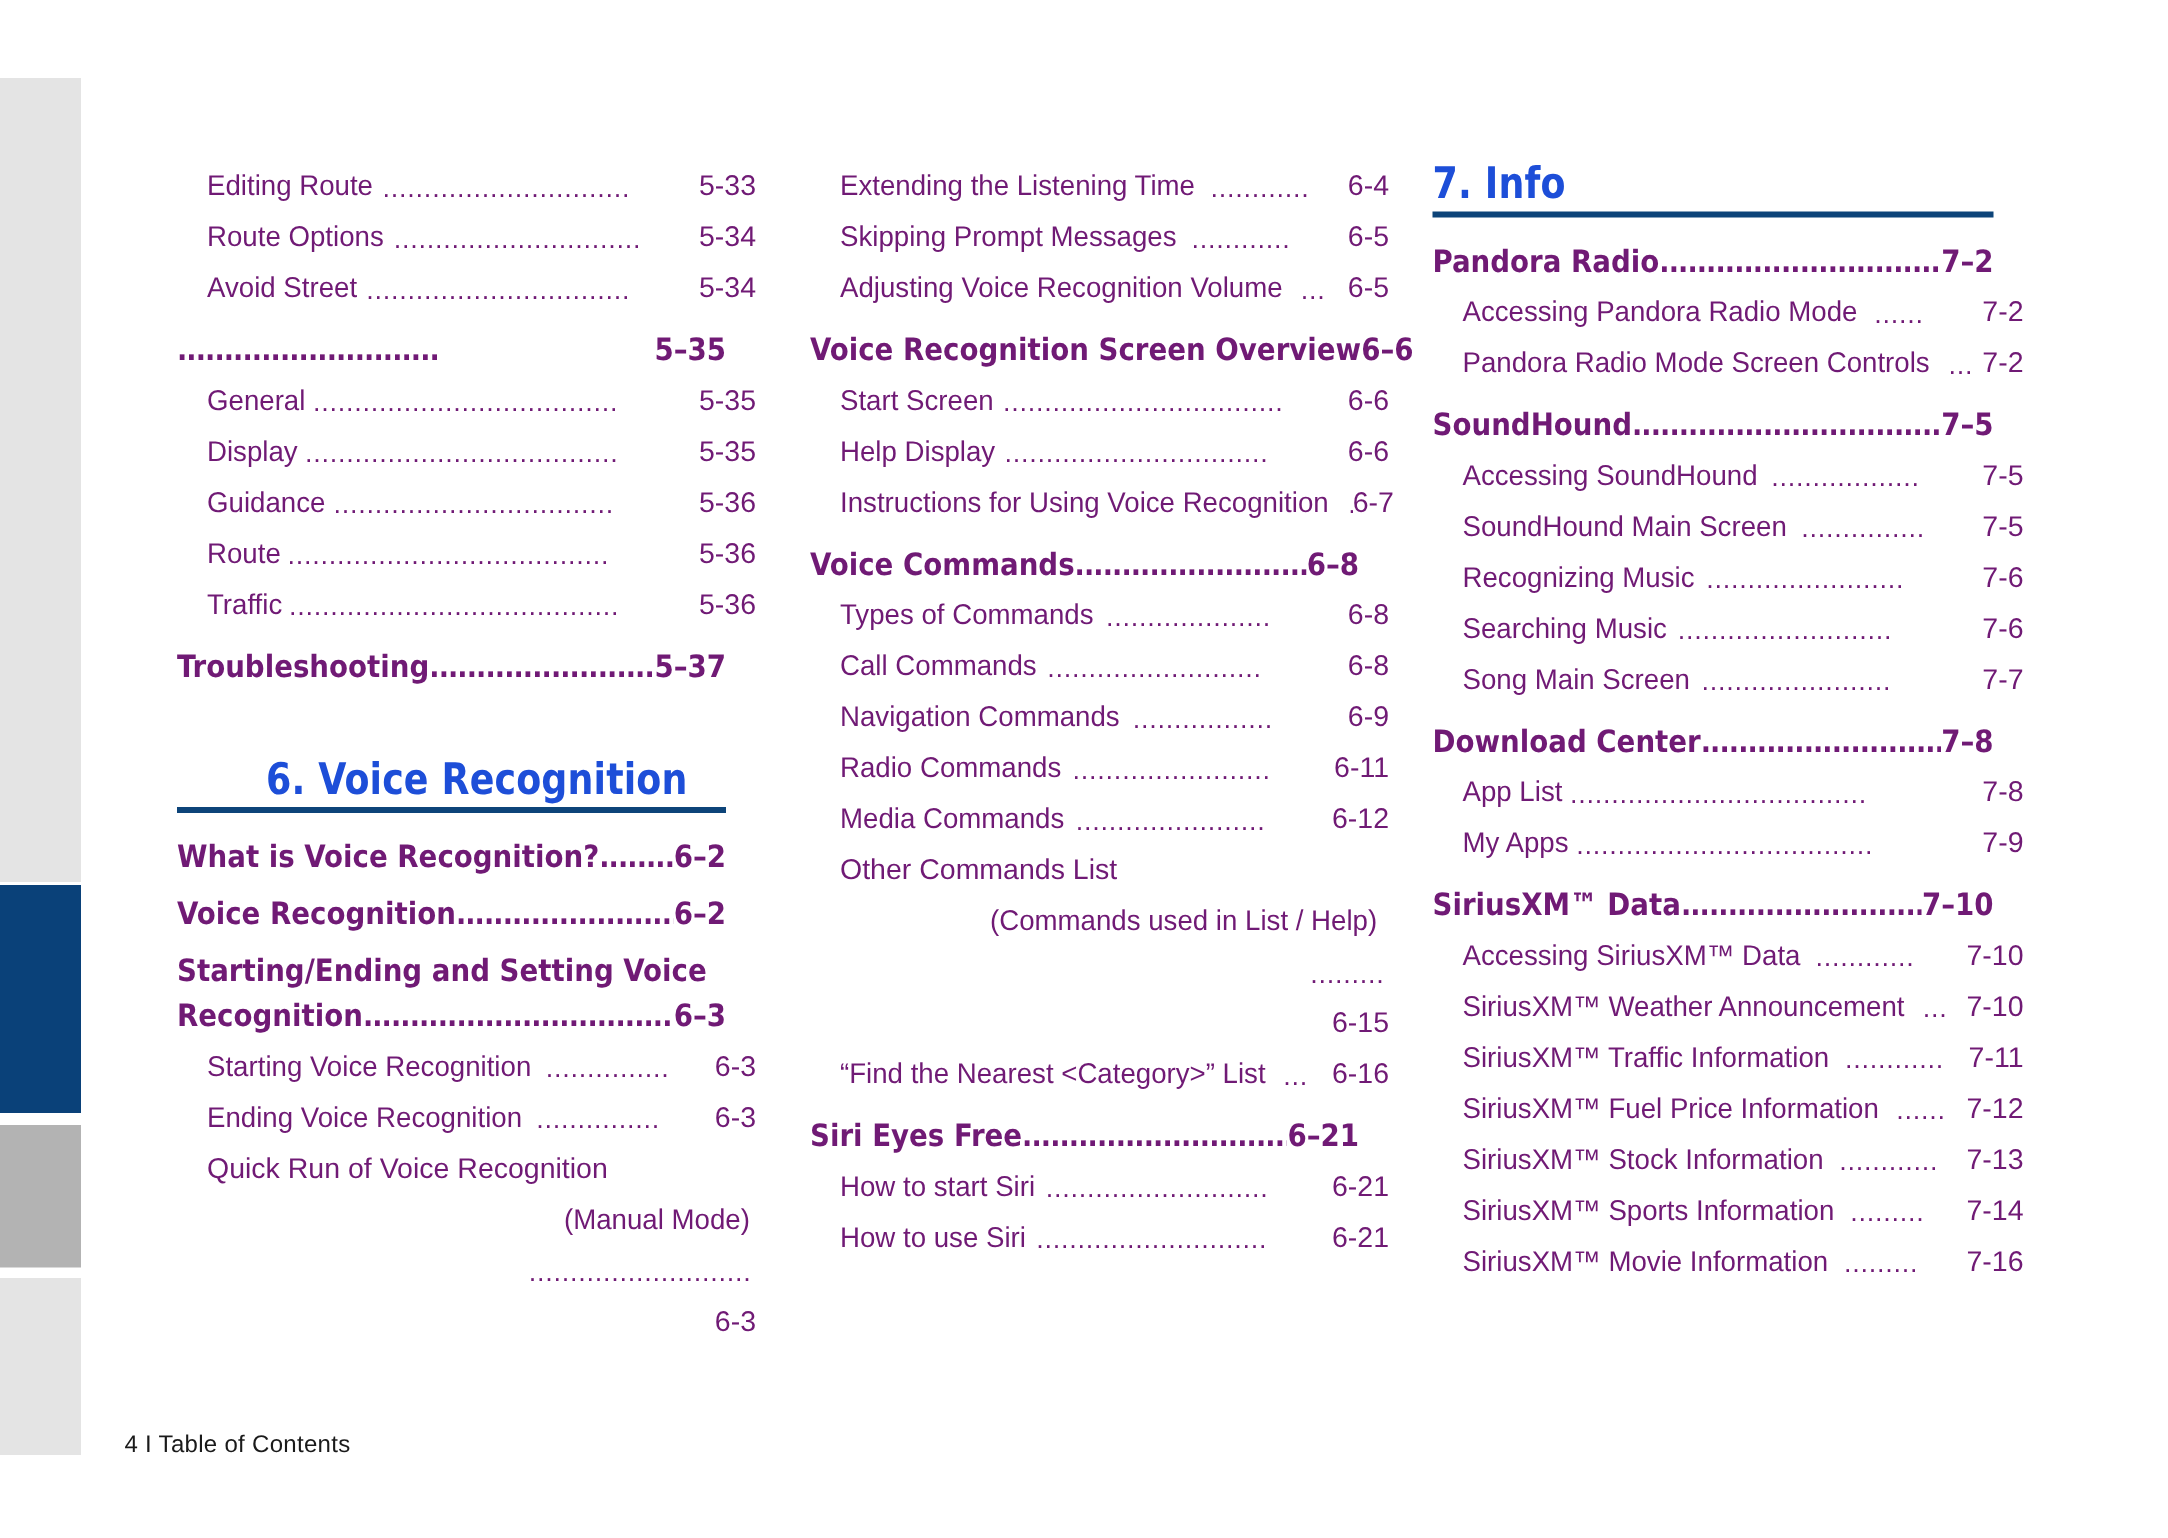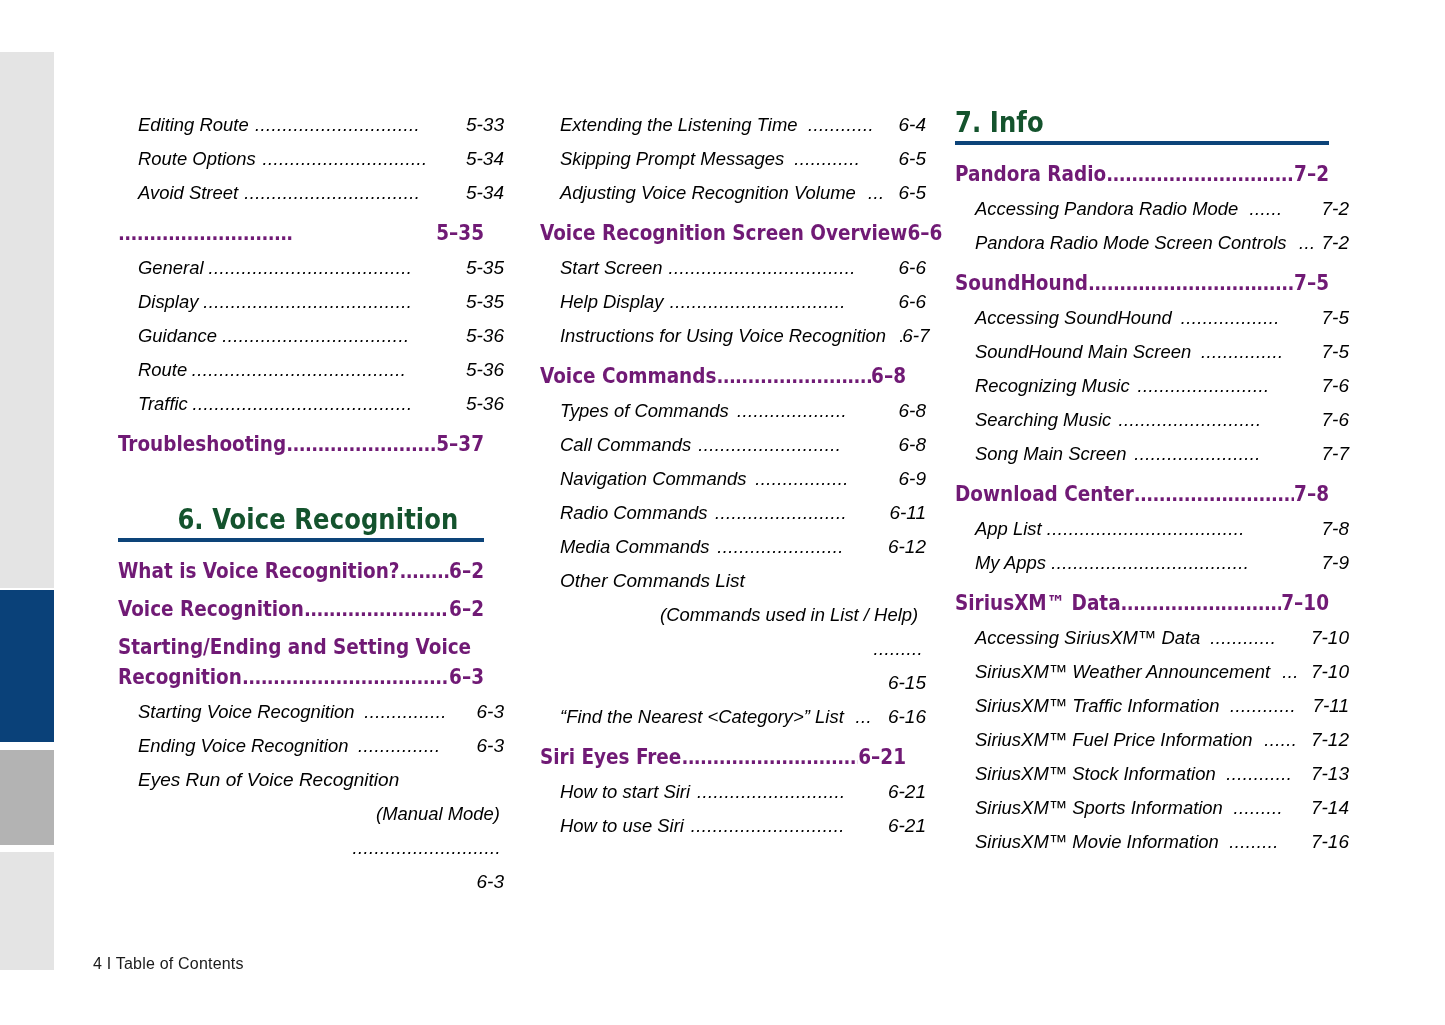--- a/index.html
+++ b/index.html
@@ -36,21 +36,21 @@
     position: absolute;
     top: 108px;
   }
   #col-1 { left: 118px;  width: 366px; }
   #col-2 { left: 540px;  width: 366px; }
   #col-3 { left: 955px;  width: 374px; }
 
   
   .chapter {
     margin: 0 0 14px 0;
-    color: #14532d;
+    color: #1d4ed8;
   }
   .chapter .chapter-text {
     display: block;
     font-family: "DejaVu Sans Condensed", "Liberation Sans Narrow", "Liberation Sans", sans-serif;
     font-size: 29px;
     font-weight: bold;
     letter-spacing: 0.1px;
     line-height: 1.02;
     transform: scaleX(0.93);
     transform-origin: left center;
@@ -90,37 +90,36 @@
     margin-bottom: 3px;
     letter-spacing: 0px;
   }
   .entry.lv1 .leader { letter-spacing: -0.6px; font-size: 20px; }
   .entry.lv1.wrap { display: block; }
   .entry.lv1.wrap .first-line { display: block; white-space: nowrap; }
   .entry.lv1.wrap .second-line { display: flex; align-items: flex-end; width: 100%; }
 
   
   .entry.lv2 {
-    color: #000000;
+    color: #701a75;
     font-family: "Liberation Sans", sans-serif;
     font-size: 19px;
     line-height: 34px;
     padding-left: 20px;
-    font-style: italic;
   }
   .entry.lv2 .lbl { transform: scaleX(0.97); transform-origin: left bottom; }
   .entry.lv2 .leader { letter-spacing: 0.5px; font-size: 18px; padding: 0 3px; }
   .entry.lv2.twoline { display: block; }
   .entry.lv2.twoline .first-line { display: block; white-space: nowrap; }
   .entry.lv2.twoline .second-line { display: flex; align-items: flex-end; width: 100%; flex-direction: column; }
 
   
   #footer {
     position: absolute;
-    left: 93px;
+    left: 83px;
     top: 955px;
     font-family: "Liberation Sans", sans-serif;
     font-size: 16px;
     color: #1a1a1a;
     letter-spacing: 0.2px;
   }
 </style>
 </head>
 <body>
 
@@ -210,21 +209,21 @@
         <span class="lbl">Starting Voice Recognition</span>
         <span class="leader">...............</span>
         <span class="pg">6-3</span>
       </div>
       <div class="entry lv2">
         <span class="lbl">Ending Voice Recognition</span>
         <span class="leader">...............</span>
         <span class="pg">6-3</span>
       </div>
       <div class="entry lv2 twoline">
-        <span class="first-line">Eyes Run of Voice Recognition</span>
+        <span class="first-line">Quick Run of Voice Recognition</span>
         <span class="second-line">
           <span class="lbl">(Manual Mode)</span>
           <span class="leader">...........................</span>
           <span class="pg">6-3</span>
         </span>
       </div>
     </div>
   <div class="column" id="col-2">
       <div class="entry lv2">
         <span class="lbl">Extending the Listening Time</span>

